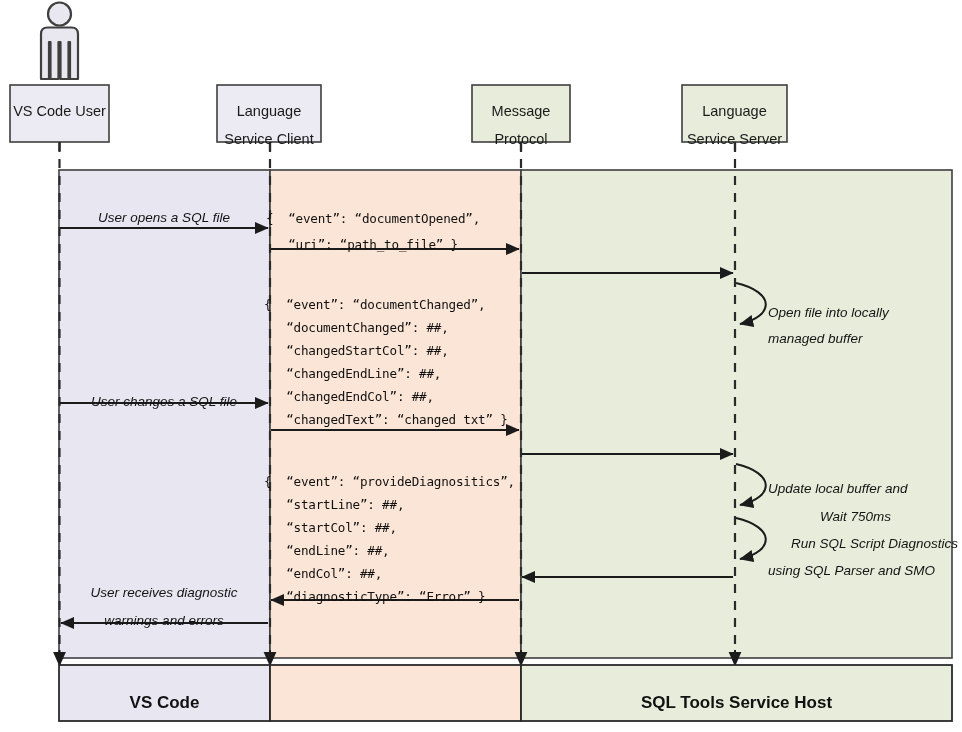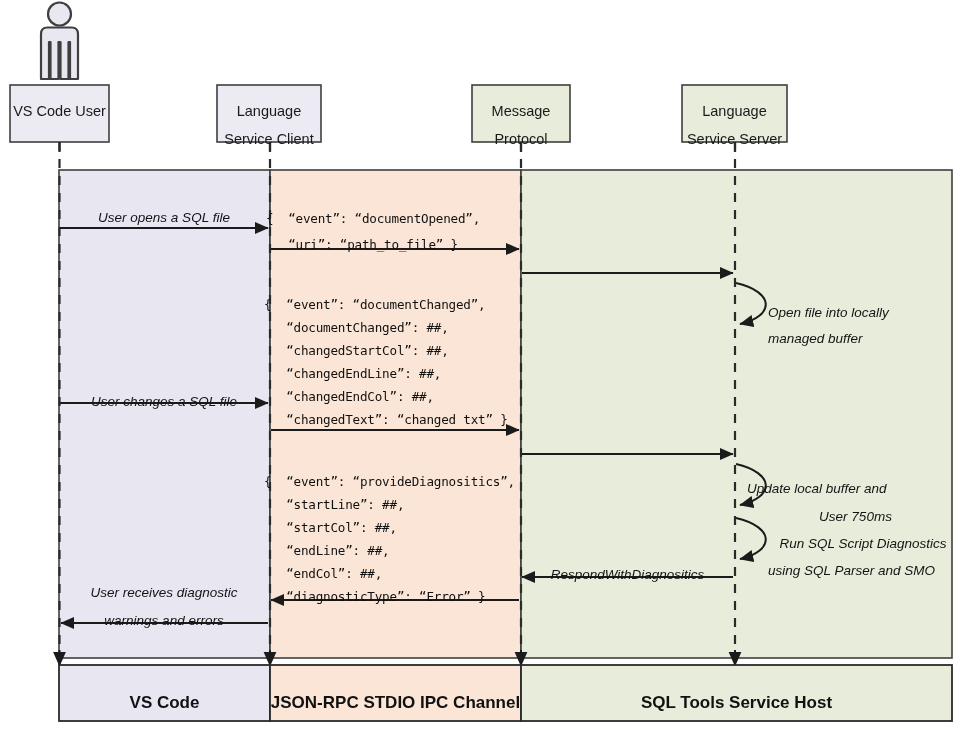--- a/index.html
+++ b/index.html
@@ -154,32 +154,31 @@
 
   <div class="txt hdr-label" style="left:682px; top:94px; width:105px;">Language</div>
   <div class="txt hdr-label" style="left:682px; top:122px; width:105px;">Service Server</div>
 
   <div class="txt msg-label" style="left:60px; top:201px; width:208px;">User opens a SQL file</div>
 
 
   <div class="txt msg-label" style="left:60px; top:385px; width:208px;">User changes a SQL file</div>
 
 
-  <div class="txt msg-label" style="left:522px; top:558px; width:211px;">RespondWithDiagnositics</div>
 
   <div class="txt msg-label" style="left:60px; top:576px; width:208px;">User receives diagnostic</div>
   <div class="txt msg-label" style="left:60px; top:604px; width:208px;">warnings and errors</div>
 
   <div class="txt note-label" style="left:768px; top:296px; width:190px; text-align:left;">Open file into locally</div>
   <div class="txt note-label" style="left:768px; top:322px; width:190px; text-align:left;">managed buffer</div>
 
-  <div class="txt note-label" style="left:747px; top:472px; width:190px; text-align:left;">Update local buffer and</div>
-  <div class="txt note-label" style="left:768px; top:500px; width:175px; text-align:center;">User 750ms</div>
-
-  <div class="txt note-label" style="left:768px; top:527px; width:190px; text-align:center;">Run SQL Script Diagnostics</div>
+  <div class="txt note-label" style="left:768px; top:472px; width:190px; text-align:left;">Update local buffer and</div>
+  <div class="txt note-label" style="left:768px; top:500px; width:175px; text-align:center;">Wait 750ms</div>
+
+  <div class="txt note-label" style="left:768px; top:527px; width:190px; text-align:right;">Run SQL Script Diagnostics</div>
   <div class="txt note-label" style="left:768px; top:554px; width:190px; text-align:left;">using SQL Parser and SMO</div>
 
   <div>
     <div class="txt json-label" style="left:266px; top:203px;">{  “event”: “documentOpened”,</div>
     <div class="txt json-label" style="left:266px; top:229px;">   “uri”: “path_to_file” }</div>
   </div>
 
   <div>
     <div class="txt json-label" style="left:264px; top:289px;">{  “event”: “documentChanged”,</div>
     <div class="txt json-label" style="left:264px; top:312px;">   “documentChanged”: ##,</div>
@@ -192,16 +191,15 @@
   <div>
     <div class="txt json-label" style="left:264px; top:466px;">{  “event”: “provideDiagnositics”,</div>
     <div class="txt json-label" style="left:264px; top:489px;">   “startLine”: ##,</div>
     <div class="txt json-label" style="left:264px; top:512px;text-align:center;">   “startCol”: ##,</div>
     <div class="txt json-label" style="left:264px; top:535px;">   “endLine”: ##,</div>
     <div class="txt json-label" style="left:264px; top:558px;">   “endCol”: ##,</div>
     <div class="txt json-label" style="left:264px; top:581px;">   “diagnosticType”: “Error” }</div>
   </div>
 
   <div class="txt lane-label" style="left:59px; top:684px; width:211px;">VS Code</div>
-  <div class="txt lane-label" style="left:270px; top:684px; width:251px;">JSON-RPC STDIO IPC Channel</div>
   <div class="txt lane-label" style="left:521px; top:684px; width:431px;">SQL Tools Service Host</div>
 
 </div>
 
 </body></html>

